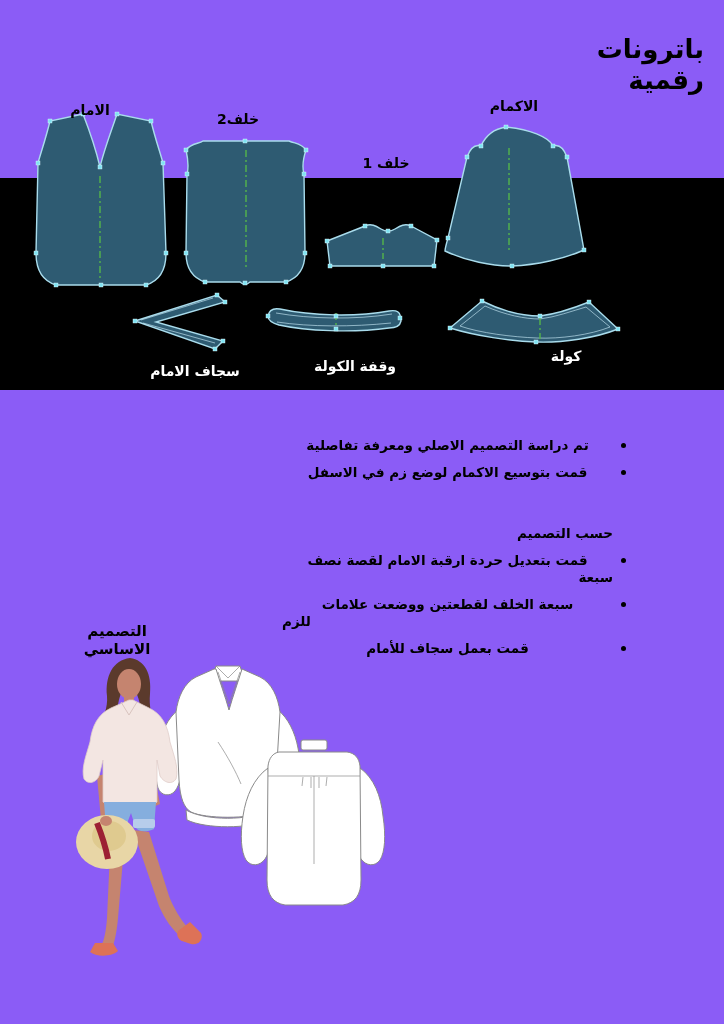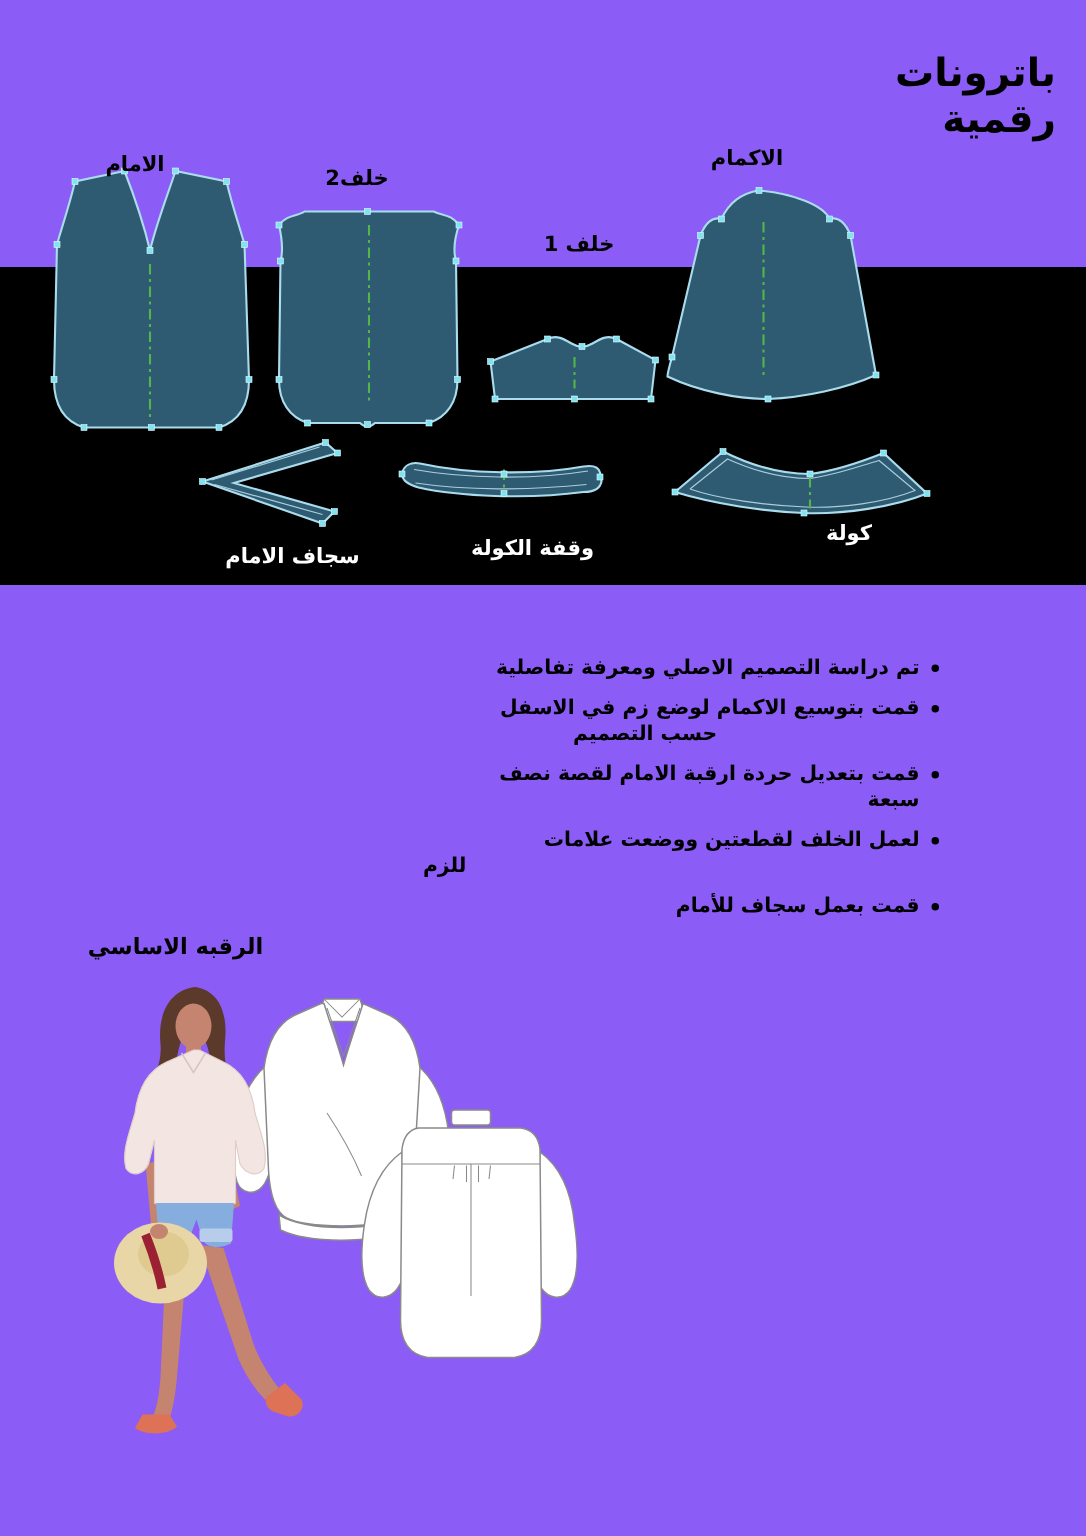--- a/index.html
+++ b/index.html
@@ -18,36 +18,36 @@
   .piece{fill:var(--pattern_fill,#2e5b72);stroke:var(--pattern_outline,#a9dcec);stroke-width:1.4;}
   .grain{stroke:var(--grain_line_green,#54b54a);stroke-width:1.4;stroke-dasharray:7 3 2 3;fill:none;}
   .anchor{fill:var(--anchor_point,#7fe3f2);stroke:#e8fbff;stroke-width:0.4;}
   .innerline{stroke:#bfe2ee;stroke-width:0.8;fill:none;opacity:0.85;}
 
   
   .plabel{position:absolute;font-size:14px;font-weight:bold;text-align:center;direction:rtl;white-space:nowrap;}
   .plabel.white{color:#fff;}
   .lbl-front{left:52px;top:66px;width:76px;margin-top:36px;}
   .lbl-back2{left:200px;top:111px;width:76px;}
-  .lbl-sleeves{left:460px;top:98px;width:76px;}
+  .lbl-sleeves{left:476px;top:98px;width:76px;}
   .lbl-back1{left:348px;top:155px;width:76px;}
   .lbl-facing{left:143px;top:363px;width:104px;}
   .lbl-stand{left:303px;top:358px;width:104px;}
   .lbl-collar{left:528px;top:348px;width:76px;text-align:center;}
 
   
   .bullets{position:absolute;top:437px;right:94px;width:348px;direction:rtl;}
   .bullets ul{list-style:none;margin:0;padding:0;}
   .bullets li{position:relative;padding-right:17px;margin-bottom:10px;
               font-size:13.5px;font-weight:bold;line-height:17px;text-align:right;}
   .dot{position:absolute;right:4px;top:6px;width:5px;height:5px;border-radius:50%;background:#000;}
-  .l1{white-space:nowrap;}
+  .l1{white-space:nowrap;text-align:center;}
   .l2:empty{display:none;}
   .a-left{text-align:right;}
-  .a-midleft{text-align:left;padding-left:100px;}
+  .a-midleft{text-align:right;padding-left:100px;margin-top:44px;}
   .a-right{text-align:left;}
 
   
   .basic-label{position:absolute;left:56px;top:622px;width:122px;text-align:center;direction:rtl;
                font-size:15px;font-weight:bold;}
   .illustration{position:absolute;left:45px;top:652px;width:340px;height:320px;}
 
   .flat{fill:#fff;stroke:var(--flat_outline_gray,#8a8a8a);stroke-width:1;}
   .flatline{stroke:var(--flat_outline_gray,#8a8a8a);stroke-width:0.7;fill:none;}
 </style>
@@ -178,31 +178,31 @@
         <div class="l1">قمت بتوسيع الاكمام لوضع زم في الاسفل</div>
         <div class="l2 a-midleft">حسب التصميم</div>
         </li>
       <li>
           <span class="dot"></span>
         <div class="l1">قمت بتعديل حردة ارقبة الامام لقصة نصف</div>
         <div class="l2 a-left">سبعة</div>
         </li>
       <li>
           <span class="dot"></span>
-        <div class="l1">لعمل الخلف لقطعتين ووضعت علامات</div>
+        <div class="l1">سبعة الخلف لقطعتين ووضعت علامات</div>
         <div class="l2 a-right">للزم</div>
         </li>
       <li>
           <span class="dot"></span>
         <div class="l1">قمت بعمل سجاف للأمام</div>
         </li>
     </ul>
   </div>
 
-  <div class="basic-label" lang="ar">الرقبه الاساسي</div>
+  <div class="basic-label" lang="ar">التصميم الاساسي</div>
 
   <svg class="illustration" viewBox="0 0 340 320" aria-hidden="true">
 
     <g>
       <path class="flat" fill="#efefef" d="M171,14 L195,14 L200,29 L166,29 Z"></path>
       <path class="flatline" d="M171,14 L183,26 L195,14"></path>
       <path class="flat" d="M133,58 C123,66 116,80 113,96 C110,112 110,126 113,136 C116,144 125,145 130,139 C135,133 137,121 137,108 Z"></path>
       <path class="flat" d="M233,58 C243,66 250,80 253,96 C256,112 256,126 253,136 C250,144 241,145 236,139 C231,133 229,121 229,108 Z"></path>
       <path class="flat" d="M169,17 L151,25 C139,31 133,45 131,60 L134,128 C135,146 139,156 146,160 C160,167 206,167 219,160 C226,156 230,146 231,128 L235,60 C233,45 227,31 215,25 L197,17 C193,30 188,44 184,58 C180,44 175,30 171,17 Z"></path>
       <path class="flatline" d="M173,20 L184,52 L195,20"></path>

